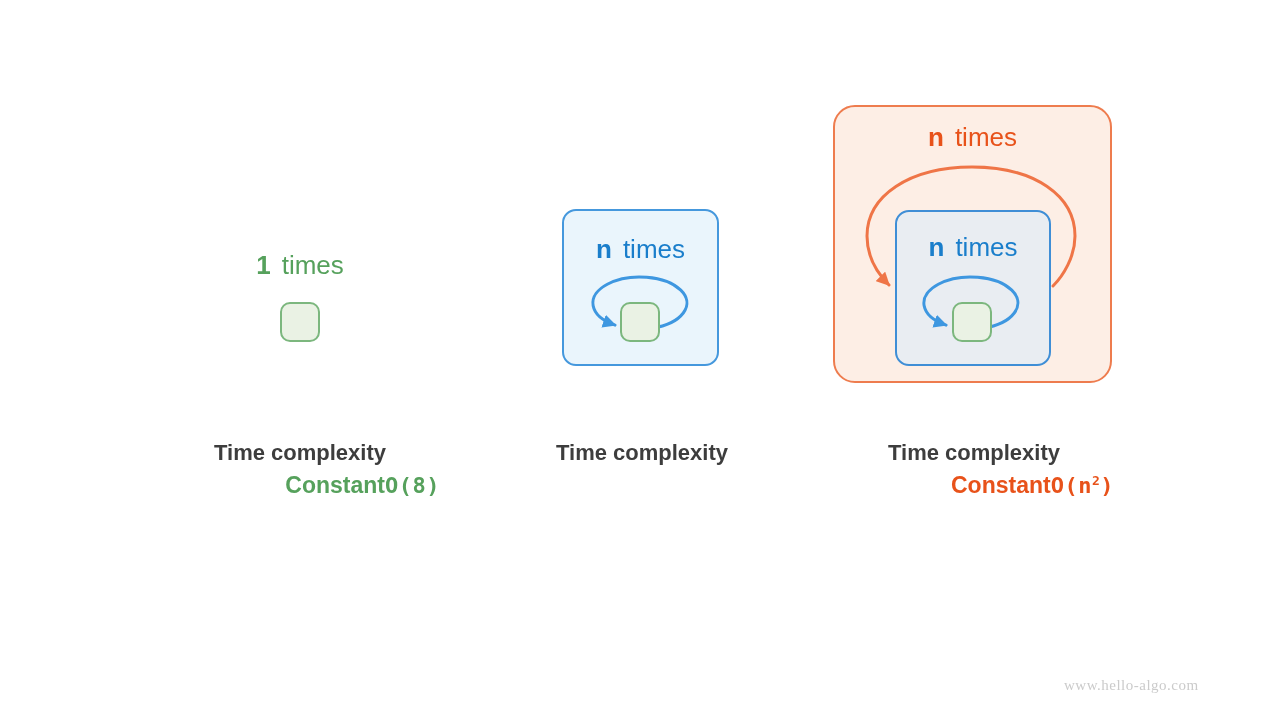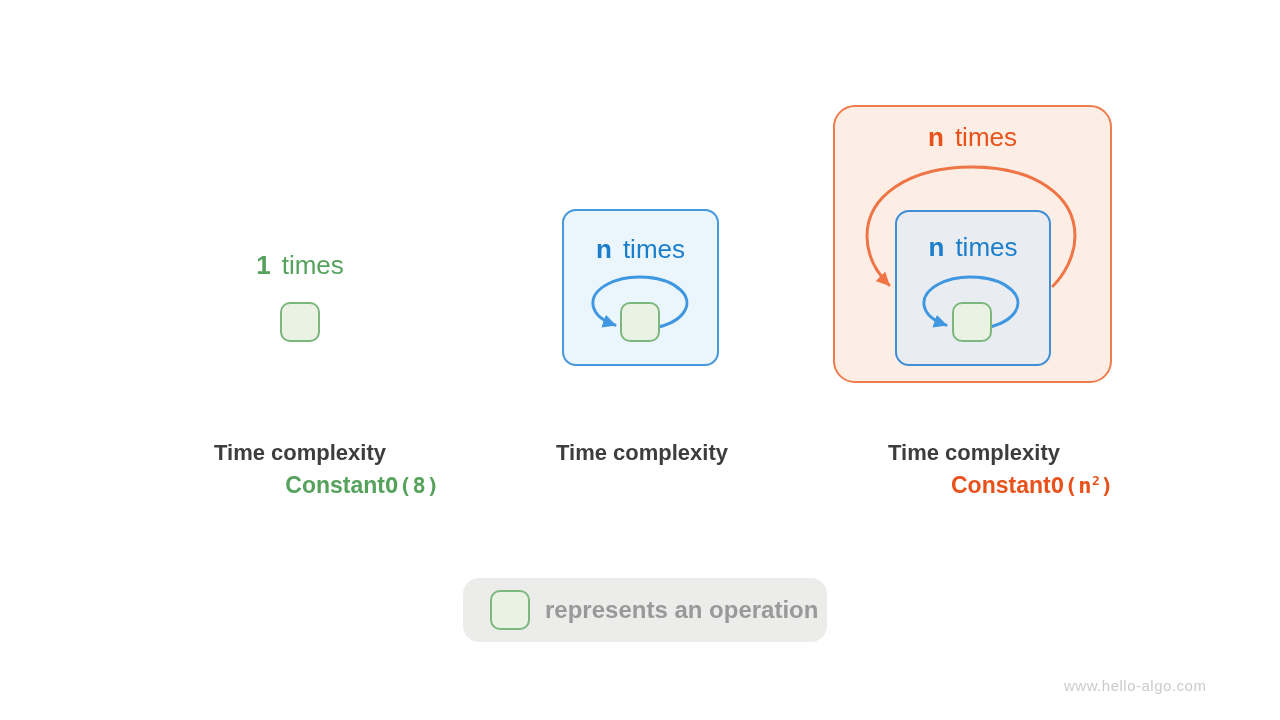--- a/index.html
+++ b/index.html
@@ -77,21 +77,21 @@
   }
   .legend-square{
     width:40px;height:40px;box-sizing:border-box;flex:0 0 auto;
     border:2px solid var(--green-border,#7cb77e);border-radius:10px;
     background:var(--green-fill,#eaf2e4);
   }
   .legend-label{font-size:24px;font-weight:bold;color:var(--legend-text,#999999);}
   
   .watermark{
     position:absolute;left:1064px;top:678px;line-height:1;
-    font-family:Liberation Sans, sans-serif;font-size:15px;letter-spacing:0.5px;
+    font-family:Liberation Serif, serif;font-size:15px;letter-spacing:0.5px;
     color:var(--watermark-text,#cbcbcb);
   }
 </style>
 </head>
 <body>
 
 <div class="canvas">
 
   <div class="box box-linear"></div>
   <div class="box box-quad-outer"></div>
@@ -139,20 +139,16 @@
   </div>
 
   <div class="caption-title col-linear">Time complexity</div>
 
   <div class="caption-title col-quadratic">Time complexity</div>
   <div class="caption-complexity col-quadratic c-orange">
     <span class="name">Constant</span>
     <span class="mono"><span>O(n</span><sup>2</sup><span>)</span></span>
   </div>
 
-  <div class="legend">
-    <div class="legend-square"></div>
-    <div class="legend-label">represents an operation</div>
-  </div>
 
   <div class="watermark">www.hello-algo.com</div>
 
 </div>
 
 </body></html>

